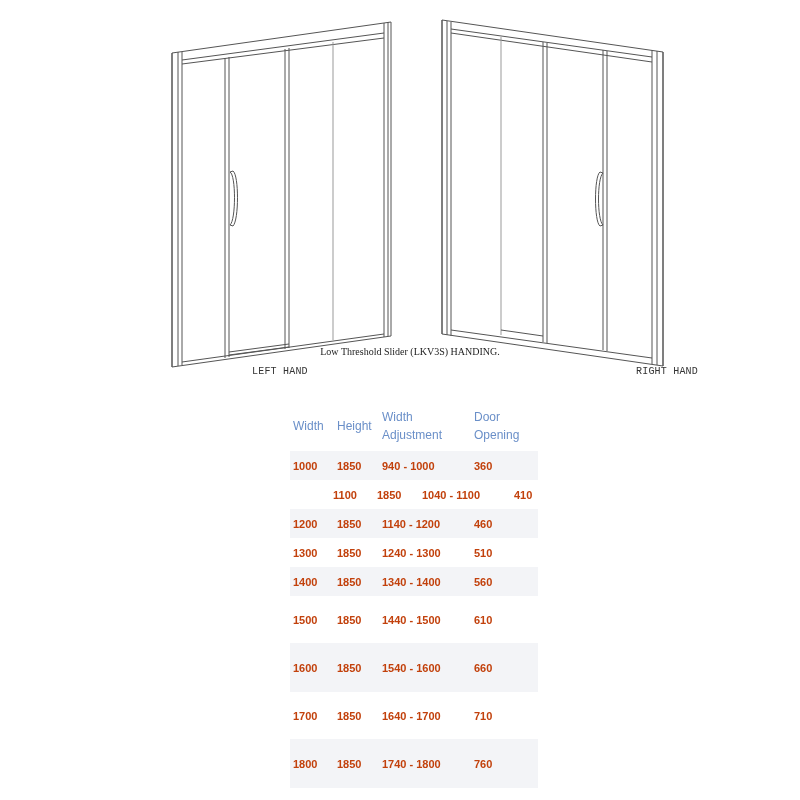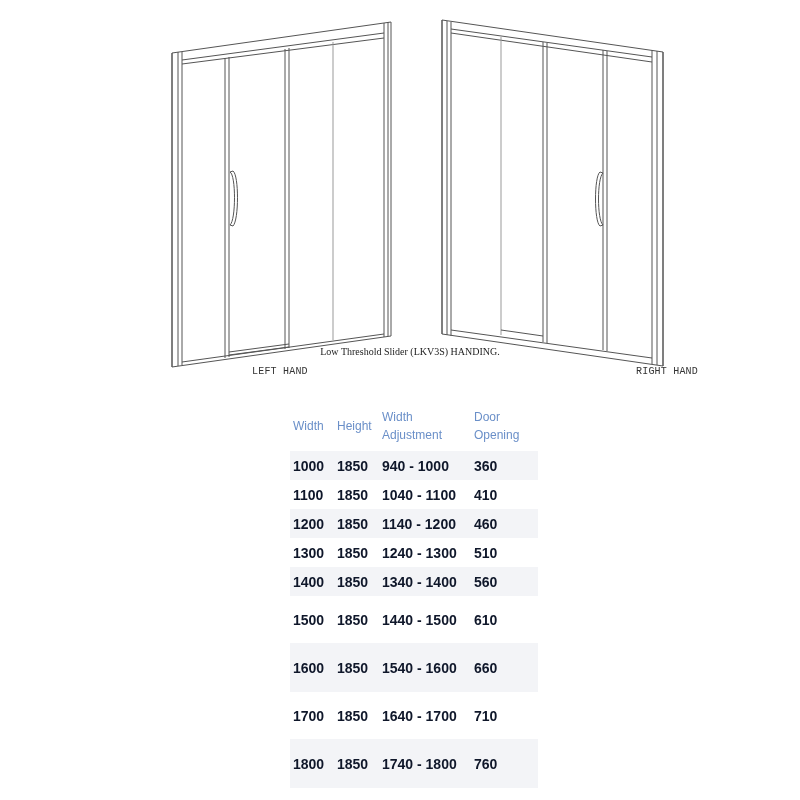--- a/index.html
+++ b/index.html
@@ -7,21 +7,21 @@
   .drawing { position:absolute; top:0; left:0; width:800px; height:400px; }
   .caption { position:absolute; left:290px; top:345px; width:240px; text-align:center; color:#222; font-family:Liberation Serif, serif; }
   .caption .t1 { font-size:10px; line-height:13px; }
   .caption .t2, .caption .t3 { font-size:8.5px; line-height:12px; }
   .hand-label { position:absolute; font-size:10px; color:#333; letter-spacing:0.2px; font-family:Liberation Mono, monospace;margin-left:40px; }
   .table { position:absolute; left:290px; top:406px; width:248px; }
   .thead { position:relative; height:45px;text-align:center; }
   .th { position:absolute; color:#6a8fc8; font-size:12px; line-height:17px; }
   .row { position:relative; width:248px; }
   .row.shaded { background:#f3f4f7; }
-  .cell { position:absolute; top:50%; transform:translateY(-50%); font-size:14px; color:#0f172a; font-weight:bold; }
+  .cell { position:absolute; top:50%; transform:translateY(-50%); font-size:11px; color:#c2410c; font-weight:bold; }
   .c0 { left:3px; } .c1 { left:47px; } .c2 { left:92px; } .c3 { left:184px; }
 </style>
 </head>
 <body>
 
 <svg class="drawing" viewBox="0 0 800 400" xmlns="http://www.w3.org/2000/svg">
   <g fill="none" stroke="#555" stroke-width="1">
 
     <path d="M172,53 L391,22 L391,336 L172,367 Z"></path>
 
@@ -70,21 +70,21 @@
     <div class="th" style="left:184px; top:3px;">Door</div>
     <div class="th" style="left:184px; top:21px;">Opening</div>
   </div>
 
   <div class="row shaded" style="height:29px;">
     <span class="cell c0">1000</span>
     <span class="cell c1">1850</span>
     <span class="cell c2">940 - 1000</span>
     <span class="cell c3">360</span>
   </div>
-  <div class="row" style="height:29px;">
+  <div class="row" style="height:29px;margin-left:40px;">
     <span class="cell c0">1100</span>
     <span class="cell c1">1850</span>
     <span class="cell c2">1040 - 1100</span>
     <span class="cell c3">410</span>
   </div>
   <div class="row shaded" style="height:29px;">
     <span class="cell c0">1200</span>
     <span class="cell c1">1850</span>
     <span class="cell c2">1140 - 1200</span>
     <span class="cell c3">460</span>

